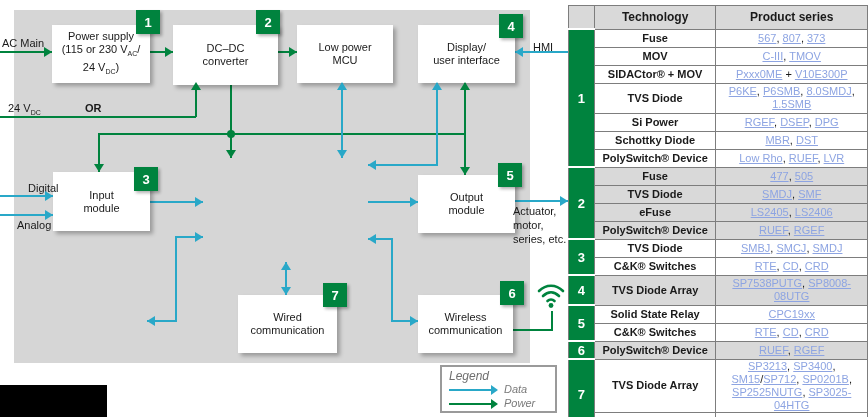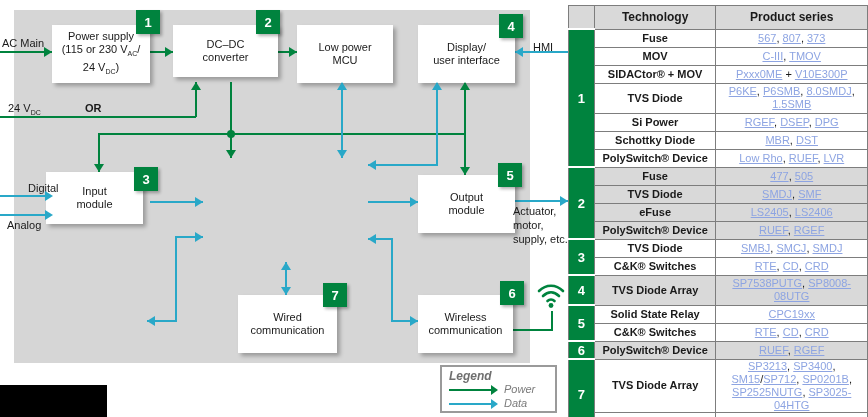--- a/index.html
+++ b/index.html
@@ -23,45 +23,45 @@
         text-align:center;vertical-align:middle;color:#1a1a1a;line-height:13px;}
   #ptable th{background:#d9d9d9;font-size:12px;font-weight:bold;height:22px;}
   #ptable td.numcell{background:#00833e;color:#fff;font-weight:bold;font-size:13px;
         border-top:2px solid #fff;border-bottom:2px solid #fff;border-left:1px solid #7d7d7d;}
   #ptable td.tech{font-weight:bold;}
   #ptable tr.shaded td.tech,#ptable tr.shaded td.prod{background:#d9d9d9;}
   .plink{color:#8da4e2;text-decoration:underline;cursor:pointer;}
   
   #legend{position:absolute;left:440px;top:365px;width:117px;height:48px;background:#fff;
           border:2px solid #9a9a9a;z-index:5;box-sizing:border-box;}
-  #legend .ttl{font-size:12px;font-weight:bold;font-style:italic;color:#6f6f6f;margin:2px 12px 0 7px;}
+  #legend .ttl{font-size:12px;font-weight:normal;font-style:italic;color:#6f6f6f;margin:2px 12px 0 7px;}
   #legend .row{position:relative;height:14px;}
   #legend .lline{position:absolute;left:7px;top:6px;width:42px;height:2px;}
   #legend .ltri{position:absolute;left:49px;top:2px;width:0;height:0;
       border-left:7px solid;border-top:5px solid transparent!important;border-bottom:5px solid transparent!important;}
   #legend .ltxt{position:absolute;left:62px;top:0;font-size:11px;font-style:italic;color:#7a7a7a;}
   #blackbox{position:absolute;left:0;top:385px;width:107px;height:32px;background:#000;z-index:6;}
   #wifi{position:absolute;left:536px;top:281px;z-index:4;}
 </style>
 </head>
 <body>
 
 <div id="root">
   <div id="panel"></div>
   <div id="legend">
     <div class="ttl">Legend</div>
     <div class="row">
+      <div class="lline" style="background:#29a8c8"></div>
+      <div class="ltri" style="border-left-color:#29a8c8"></div>
+      <div class="ltxt">Data</div>
+    </div>
+    <div class="row">
       <div class="lline" style="background:#00833e"></div>
       <div class="ltri" style="border-left-color:#00833e"></div>
       <div class="ltxt">Power</div>
-    </div>
-    <div class="row">
-      <div class="lline" style="background:#29a8c8"></div>
-      <div class="ltri" style="border-left-color:#29a8c8"></div>
-      <div class="ltxt">Data</div>
     </div>
   </div>
   <svg id="wifi" width="30" height="28" viewBox="0 0 30 28">
     <g fill="none" stroke="#00833e" stroke-width="2.6" stroke-linecap="round">
       <path d="M3 10 C10 3, 20 3, 27 10"></path>
       <path d="M7 15 C12 10, 18 10, 23 15"></path>
       <path d="M11.5 20 C13.5 18, 16.5 18, 18.5 20"></path>
     </g>
     <circle cx="15" cy="24.5" r="2.4" fill="#00833e"></circle>
   </svg>
@@ -171,35 +171,35 @@
         </tr>
       </tbody>
     </table>
   <div id="blackbox"></div>
 <div class="box" style="left: 52px; top: 25px; width: 98px; height: 58px;">
       <div><span>Power supply</span></div>
       <div><span>(115 or 230 V</span><sub>AC</sub><span>/</span></div>
       <div><span>24 V</span><sub>DC</sub><span>)</span></div>
     </div>
     <div class="badge" style="left: 136px; top: 10px;">1</div>
-    <div class="box" style="left: 173px; top: 25px; width: 105px; height: 52px;">
+    <div class="box" style="left: 173px; top: 25px; width: 105px; height: 60px;">
       <div><span>DC–DC</span></div>
       <div><span>converter</span></div>
     </div>
     <div class="badge" style="left: 256px; top: 10px;">2</div>
     <div class="box" style="left: 418px; top: 25px; width: 97px; height: 58px;">
       <div><span>Display/</span></div>
       <div><span>user interface</span></div>
     </div>
     <div class="box" style="left: 297px; top: 25px; width: 96px; height: 58px;">
       <div><span>Low power</span></div>
       <div><span>MCU</span></div>
     </div>
     <div class="badge" style="left: 499px; top: 14px;">4</div>
-    <div class="box" style="left: 46px; top: 172px; width: 97px; height: 52px;">
+    <div class="box" style="left: 53px; top: 172px; width: 97px; height: 59px;">
       <div><span>Input</span></div>
       <div><span>module</span></div>
     </div>
     <div class="badge" style="left: 134px; top: 167px;">3</div>
     <div class="box" style="left: 418px; top: 175px; width: 97px; height: 58px;">
       <div><span>Output</span></div>
       <div><span>module</span></div>
     </div>
     <div class="badge" style="left: 498px; top: 163px;">5</div>
     <div class="box" style="left: 238px; top: 295px; width: 99px; height: 58px;">
@@ -209,26 +209,26 @@
     <div class="badge" style="left: 323px; top: 283px;">7</div>
     <div class="box" style="left: 418px; top: 295px; width: 95px; height: 58px;">
       <div><span>Wireless</span></div>
       <div><span>communication</span></div>
     </div>
     <div class="badge" style="left: 500px; top: 281px;">6</div>
     <div class="lbl" style="left: 2px; top: 36px;"><span>AC Main</span></div>
     <div class="lbl" style="left: 8px; top: 101px;"><span>24 V</span><sub>DC</sub></div>
     <div class="lbl" style="left: 85px; top: 101px; font-weight: bold;"><span>OR</span></div>
     <div class="lbl" style="left: 28px; top: 181px;"><span>Digital</span></div>
-    <div class="lbl" style="left: 7px; top: 218px;"><span>Analog</span></div>
+    <div class="lbl" style="left: 17px; top: 218px;"><span>Analog</span></div>
     <div class="lbl" style="left: 533px; top: 40px;"><span>HMI</span></div>
     <div class="lbl" style="left: 513px; top: 204px; white-space: normal; width: 56px;">
       <div>Actuator,</div>
       <div>motor,</div>
-      <div>supply, etc.</div>
+      <div>series, etc.</div>
     </div>
     <div class="ln" style="background: rgb(0, 131, 62); left: 0px; top: 51px; width: 52px; height: 2px;"></div>
     <div class="ln" style="background: rgb(0, 131, 62); left: 150px; top: 51px; width: 23px; height: 2px;"></div>
     <div class="ln" style="background: rgb(0, 131, 62); left: 278px; top: 51px; width: 19px; height: 2px;"></div>
     <div class="ln" style="background: rgb(0, 131, 62); left: 0px; top: 116px; width: 196px; height: 2px;"></div>
     <div class="ln" style="background: rgb(0, 131, 62); left: 195px; top: 82px; width: 2px; height: 35px;"></div>
     <div class="ln" style="background: rgb(0, 131, 62); left: 230px; top: 82px; width: 2px; height: 52px;"></div>
     <div class="ln" style="background: rgb(0, 131, 62); left: 98px; top: 133px; width: 368px; height: 2px;"></div>
     <div class="ln" style="background: rgb(0, 131, 62); left: 98px; top: 133px; width: 2px; height: 39px;"></div>
     <div class="ln" style="background: rgb(0, 131, 62); left: 230px; top: 133px; width: 2px; height: 25px;"></div>

